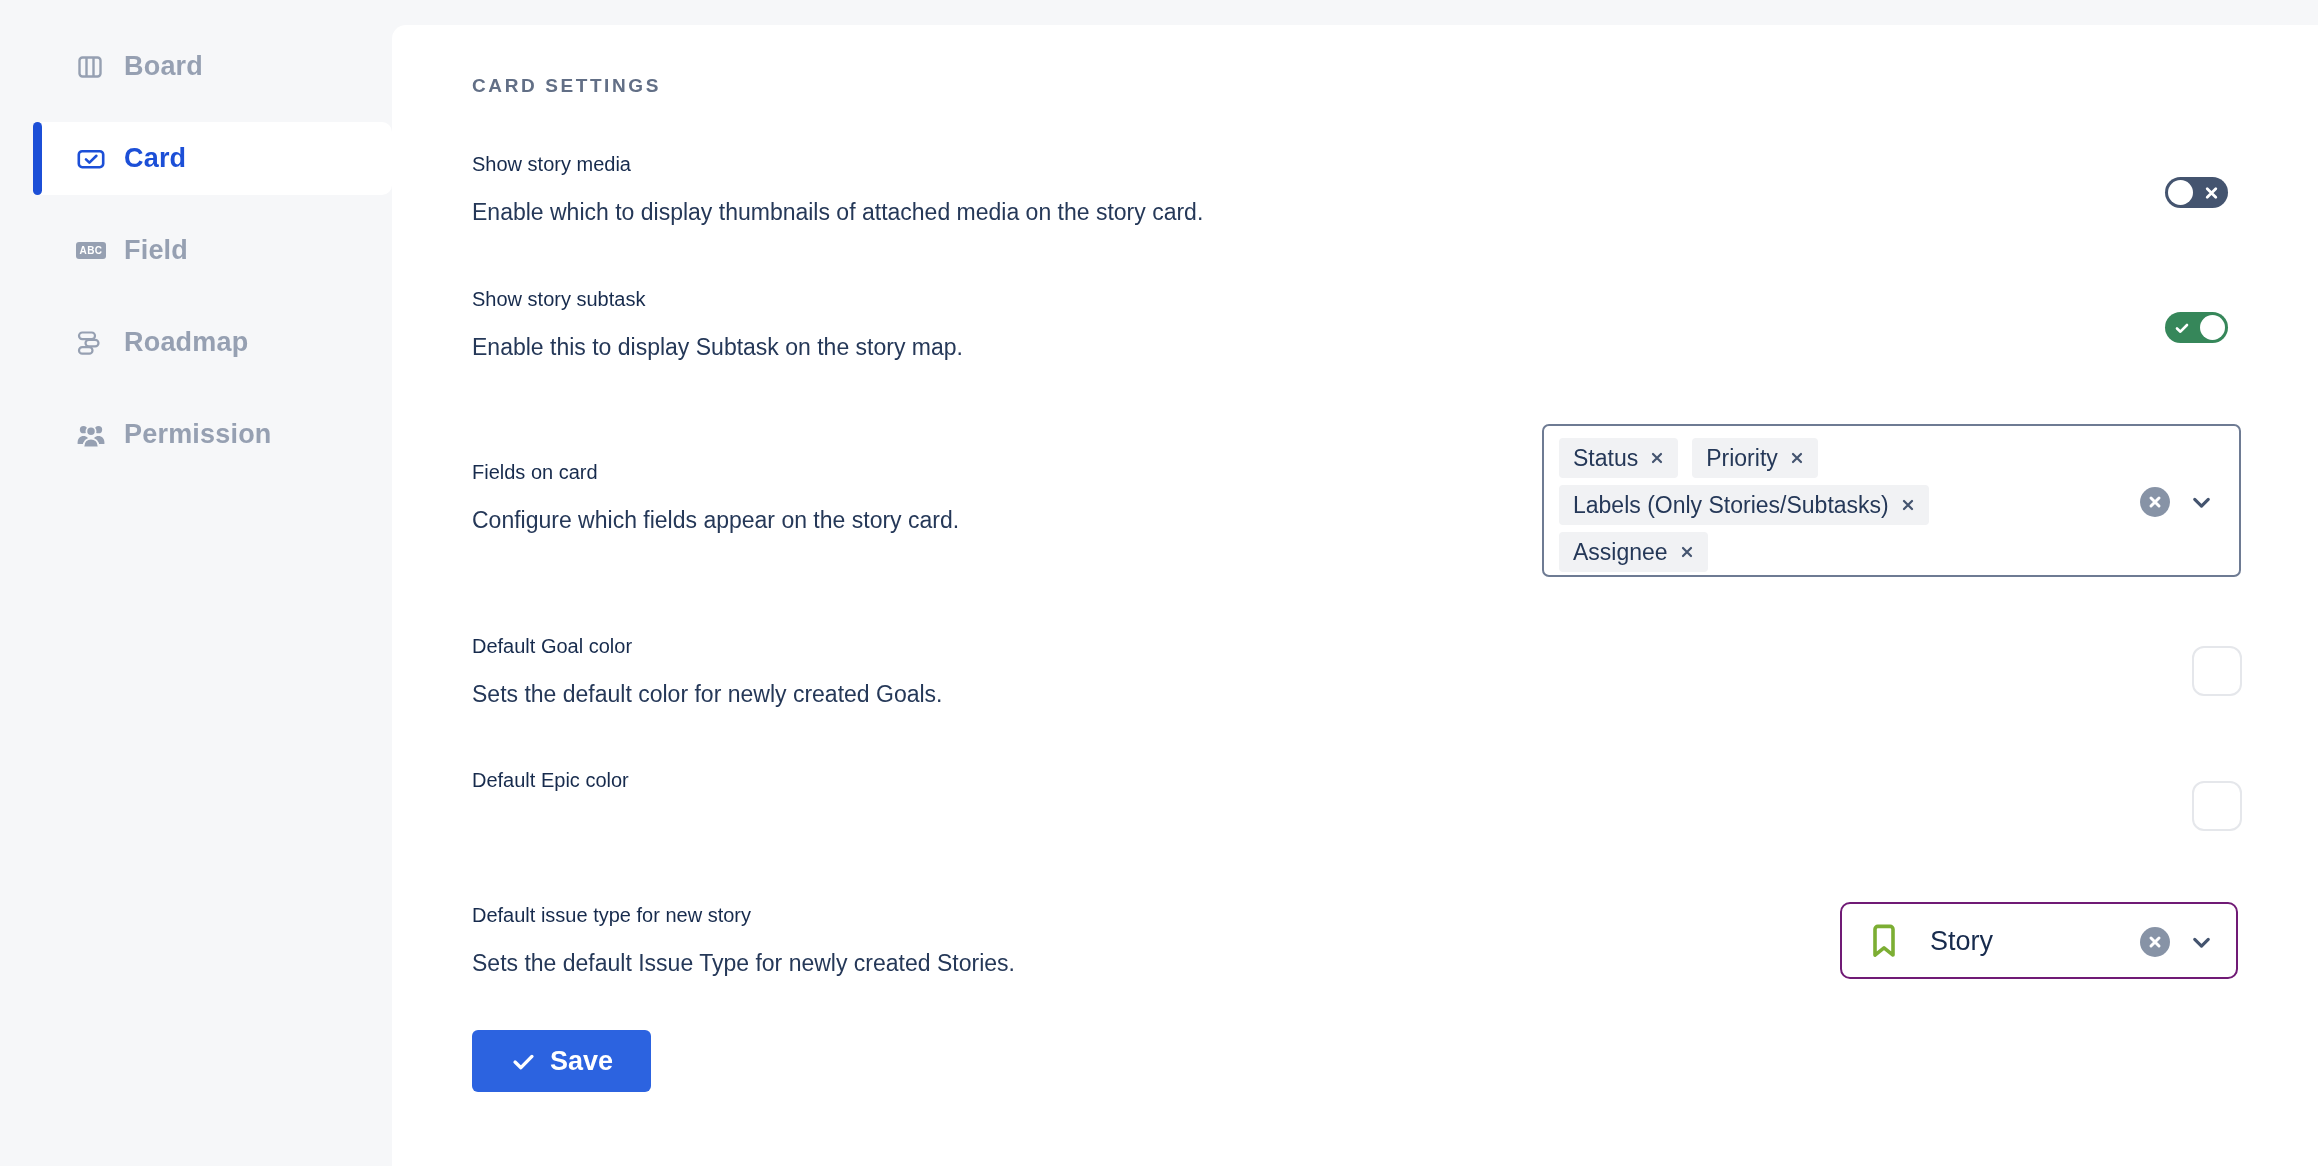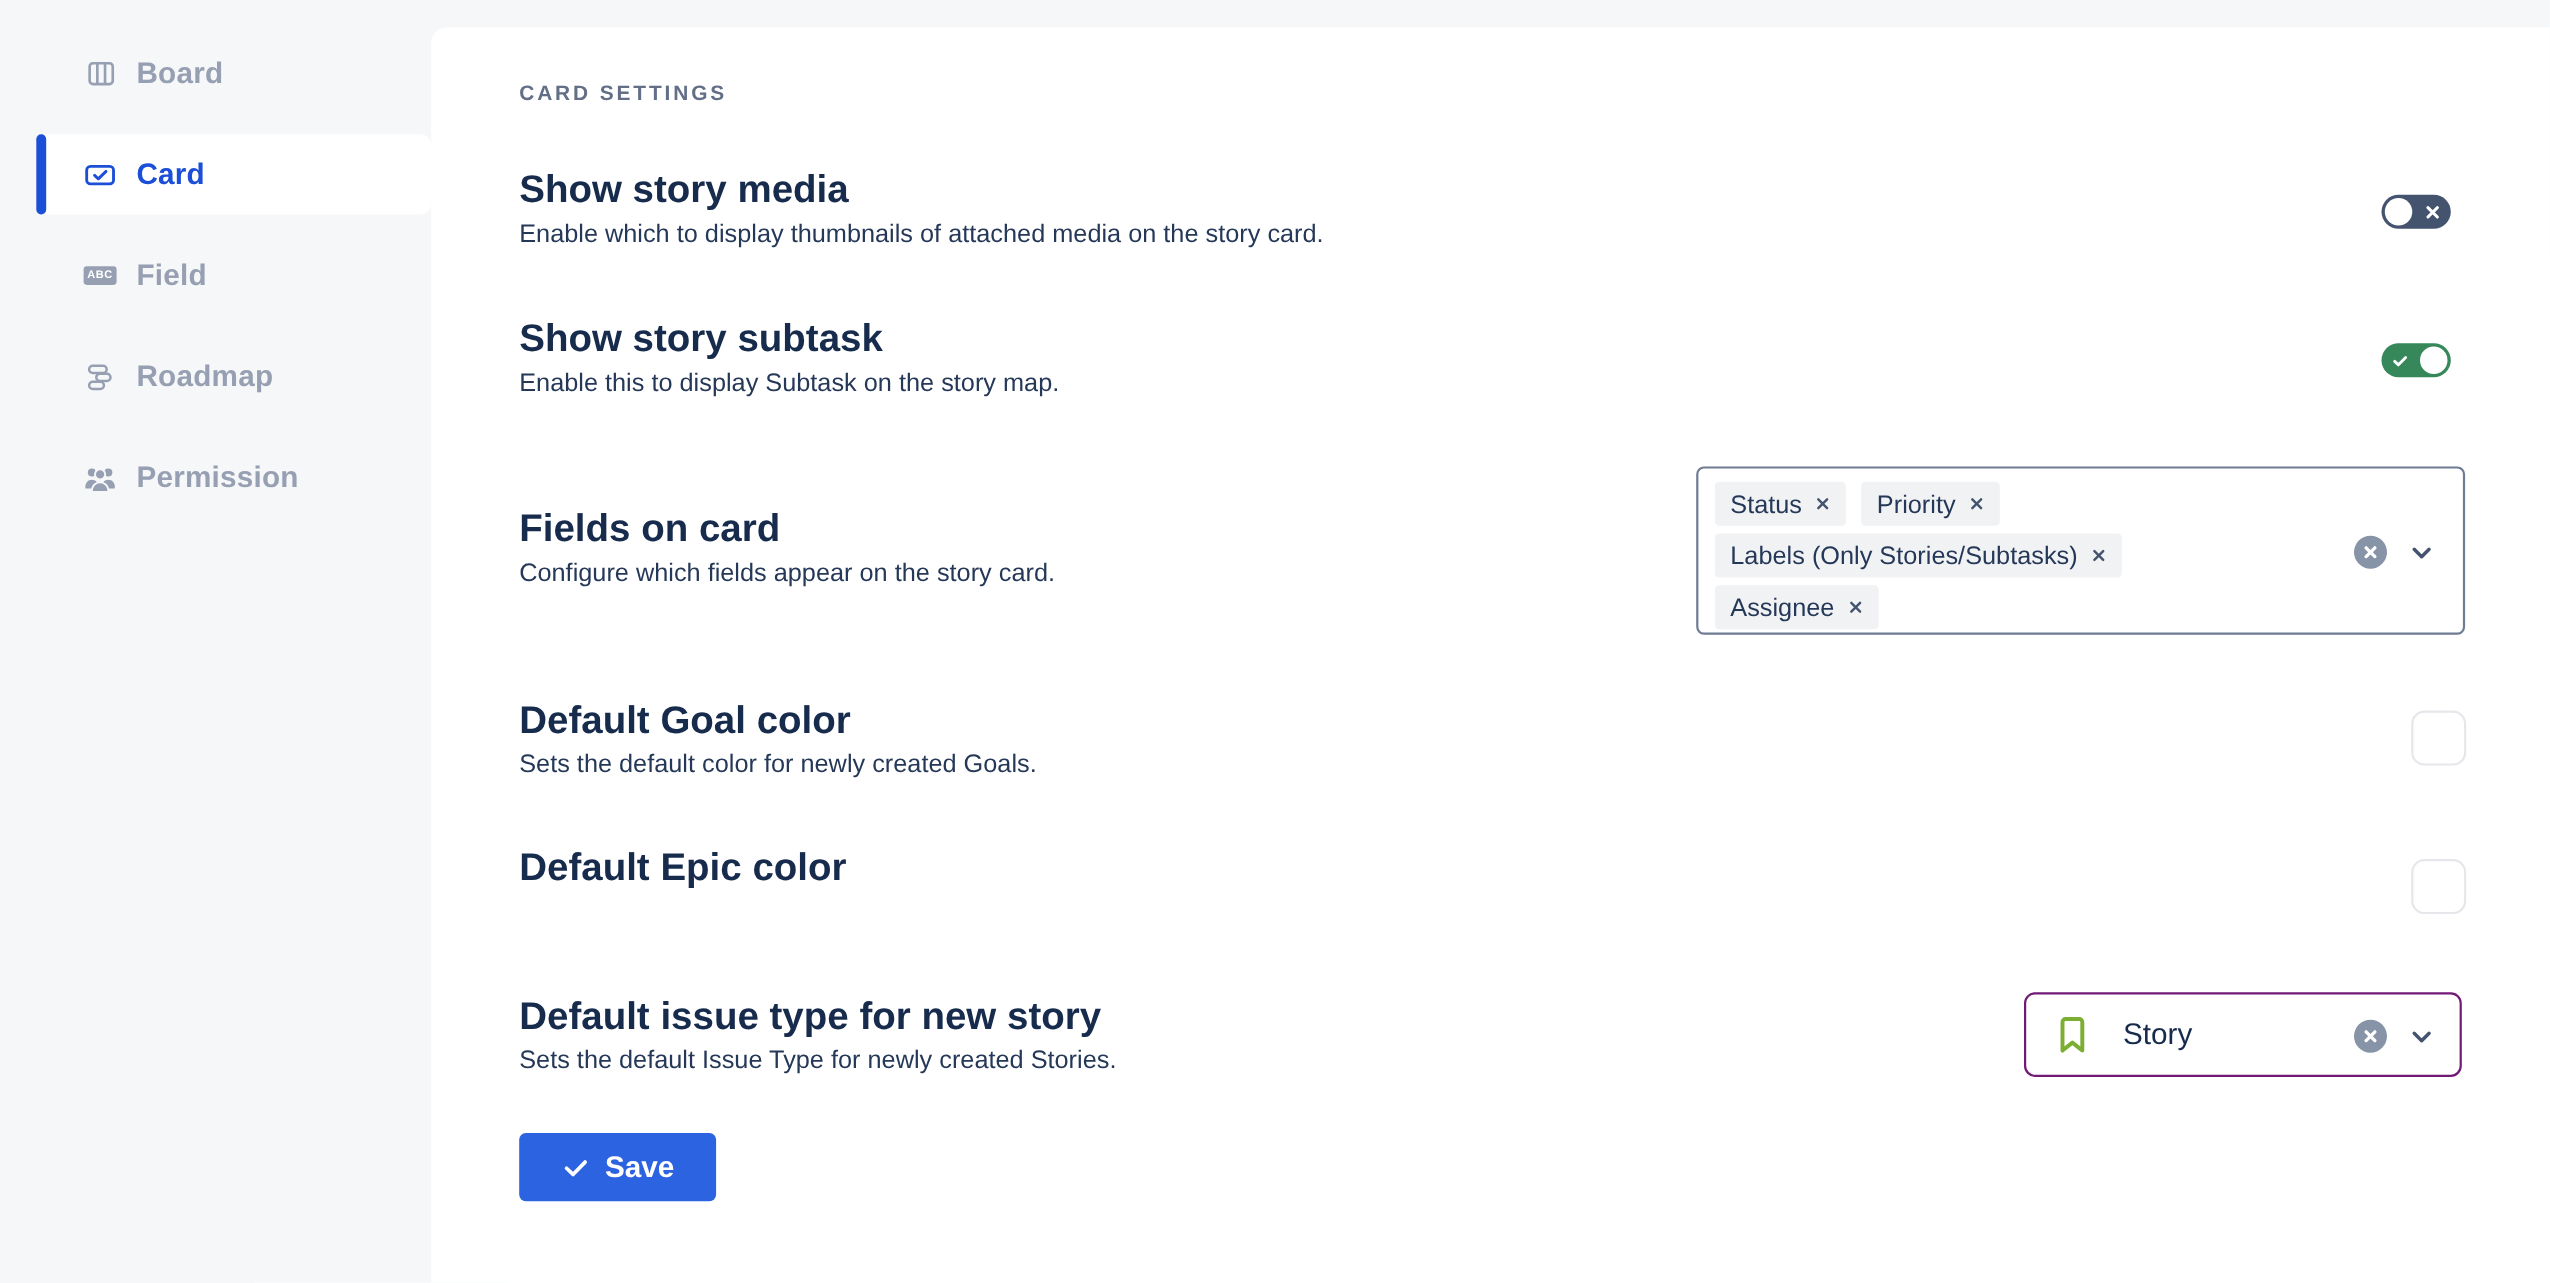--- a/index.html
+++ b/index.html
@@ -14,36 +14,36 @@
   .nav{padding-top:30px;display:flex;flex-direction:column;gap:19px;}
   .nav-item{
     height:73px;margin-left:33px;width:359px;border-radius:10px;
     display:flex;align-items:center;gap:18px;padding-left:43px;box-sizing:border-box;
     position:relative;cursor:pointer;
   }
   .nav-item .label{font-size:27px;font-weight:700;color:#96A0B2;letter-spacing:.2px;}
   .nav-item.active{background:#FFFFFF;}
   .nav-item.active .label{color:#1C4FD7;}
   .active-bar{position:absolute;left:0;top:0;bottom:0;width:9px;background:#1C4FD7;border-radius:5px;}
-  .icon-box{width:30px;height:30px;display:flex;align-items:center;justify-content:flex-end;flex:0 0 auto;}
+  .icon-box{width:30px;height:30px;display:flex;align-items:center;justify-content:flex-start;flex:0 0 auto;}
   .field-badge{
     display:inline-flex;align-items:center;justify-content:center;
     width:30px;height:17px;background:#96A0B2;border-radius:3px;
     color:#FFFFFF;font-size:10px;font-weight:700;letter-spacing:.5px;
   }
   
   .panel{
     position:absolute;left:392px;top:25px;right:0;bottom:0;
     background:#FFFFFF;border-radius:14px 0 0 0;
   }
   .section-header{
     position:absolute;left:80px;top:50px;
     font-size:19px;font-weight:700;letter-spacing:2.6px;color:#626F86;
   }
-  .setting-title{position:absolute;left:80px;font-size:35px;font-weight:700;color:#172B4D;}
+  .setting-title{position:absolute;left:80px;font-size:20px;font-weight:400;color:#172B4D;}
   .setting-desc{position:absolute;left:80px;font-size:23px;font-weight:400;color:#253858;}
   
   .toggle{position:absolute;left:1773px;width:63px;height:31px;border-radius:16px;cursor:pointer;}
   .toggle.off{background:#44546F;}
   .toggle.on{background:#36875A;}
   .knob{position:absolute;top:3px;width:25px;height:25px;border-radius:50%;background:#FFFFFF;}
   .toggle.off .knob{left:3px;}
   .toggle.on .knob{right:3px;}
   .toggle .mark{position:absolute;top:50%;transform:translateY(-50%);display:flex;}
   .toggle.off .mark{right:9px;}

